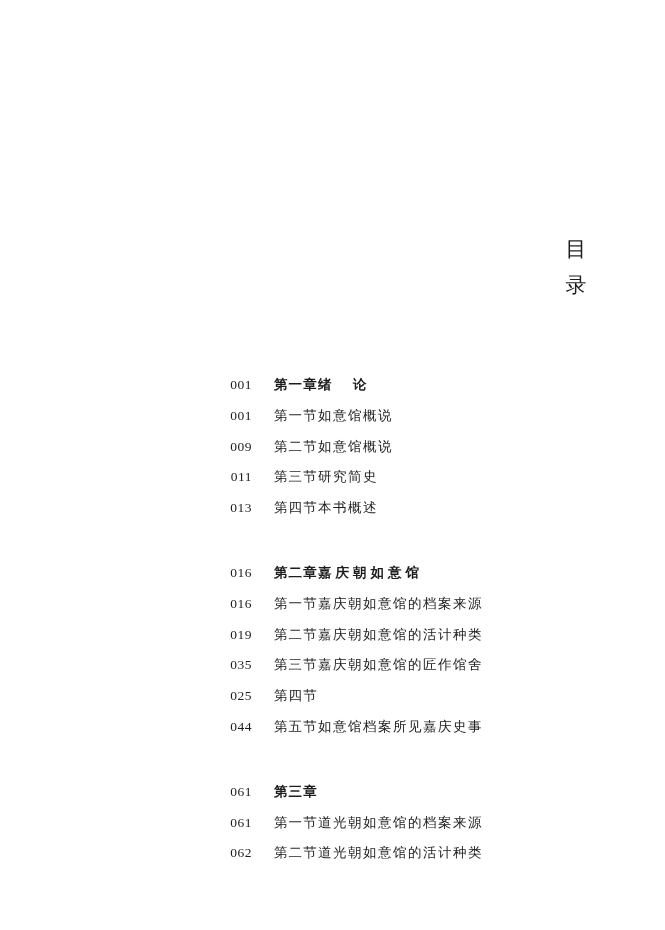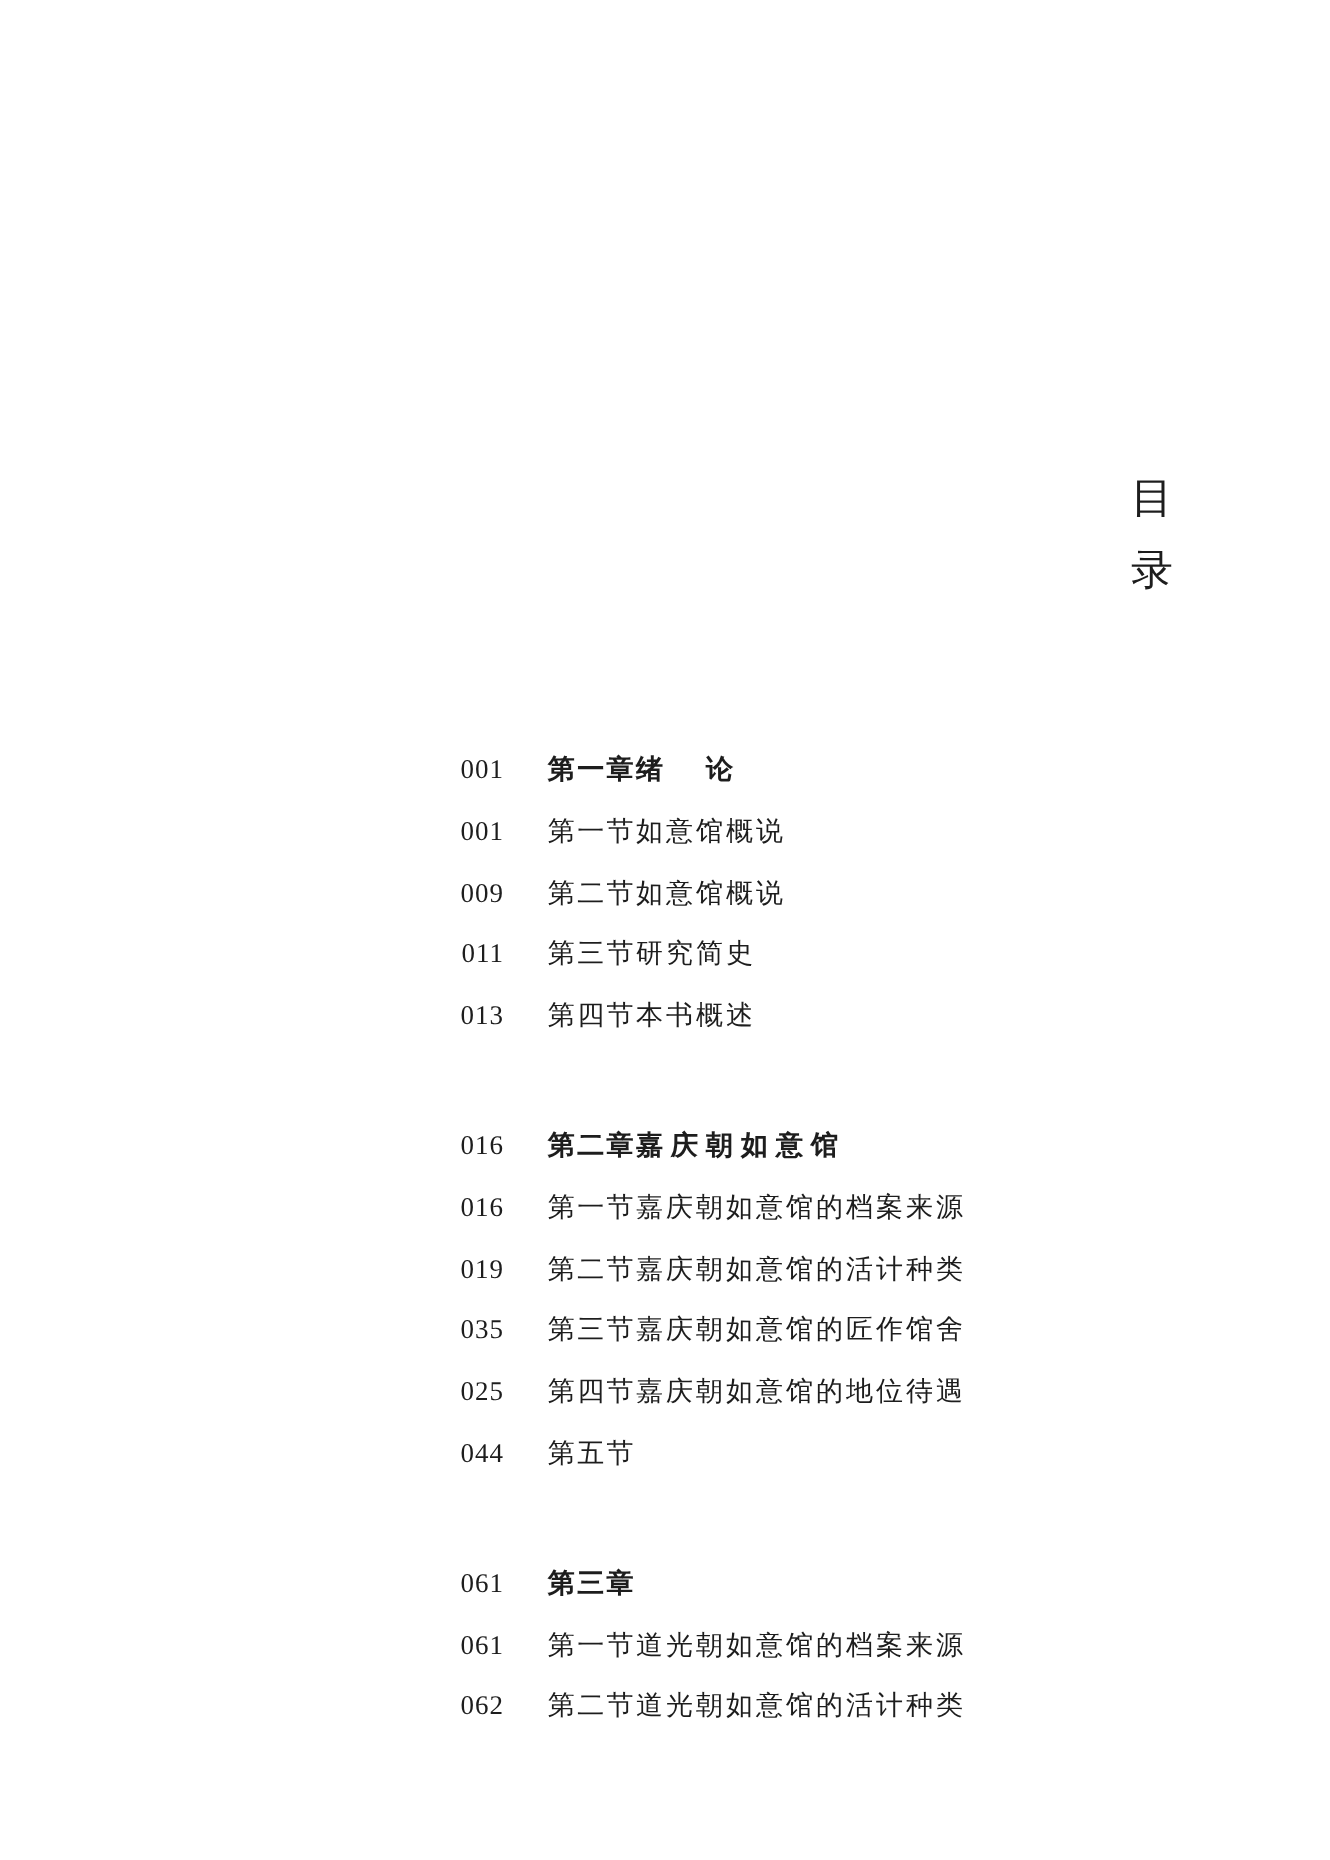--- a/index.html
+++ b/index.html
@@ -120,25 +120,25 @@
     <span class="toc-title">嘉庆朝如意馆的活计种类</span>
   </div>
       <div class="toc-row">
     <span class="toc-page">035</span>
     <span class="toc-label">第三节</span>
     <span class="toc-title">嘉庆朝如意馆的匠作馆舍</span>
   </div>
       <div class="toc-row">
     <span class="toc-page">025</span>
     <span class="toc-label">第四节</span>
-    <span class="toc-title">嘉庆朝如意馆的地位待遇</span>
   </div>
       <div class="toc-row">
     <span class="toc-page">044</span>
     <span class="toc-label">第五节</span>
+    <span class="toc-title">如意馆档案所见嘉庆史事</span>
   </div>
     </div>
     <div class="toc-block">
       <div class="toc-row chapter">
     <span class="toc-page">061</span>
     <span class="toc-label">第三章</span>
   </div>
       <div class="toc-row">
     <span class="toc-page">061</span>
     <span class="toc-label">第一节</span>

